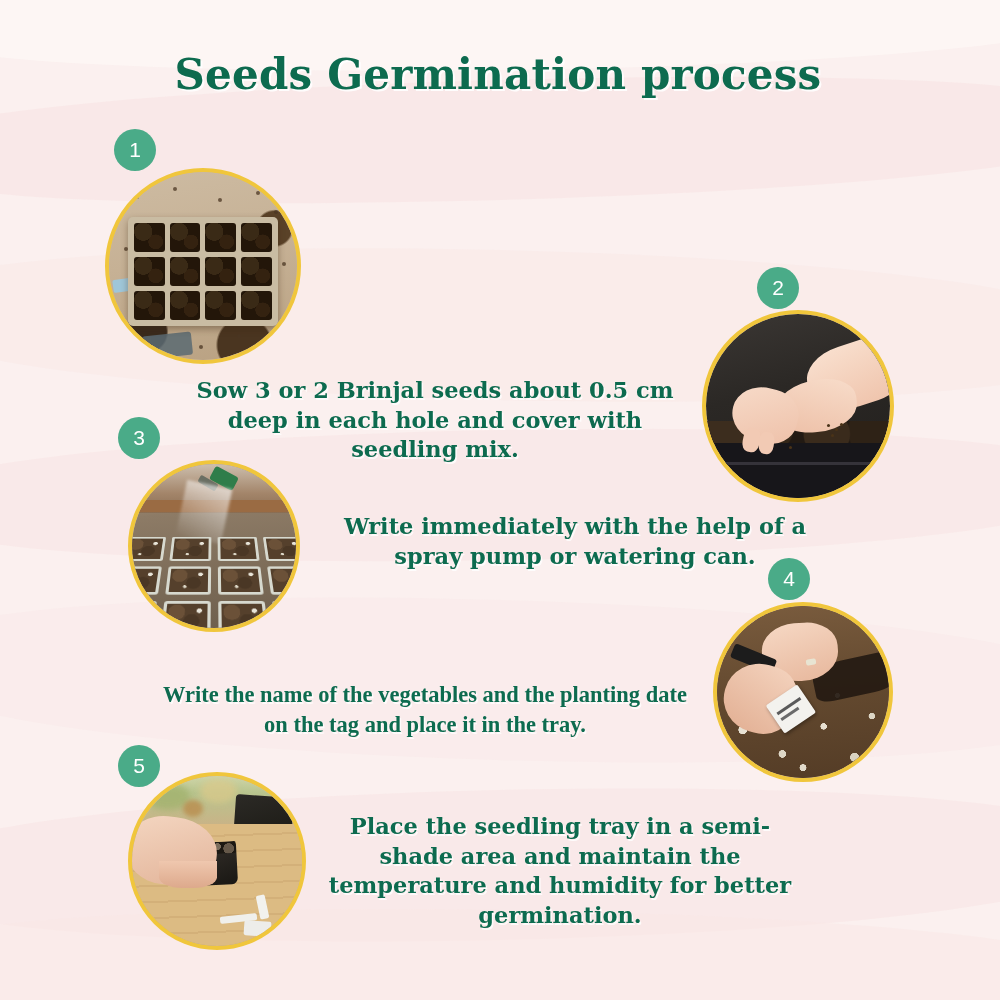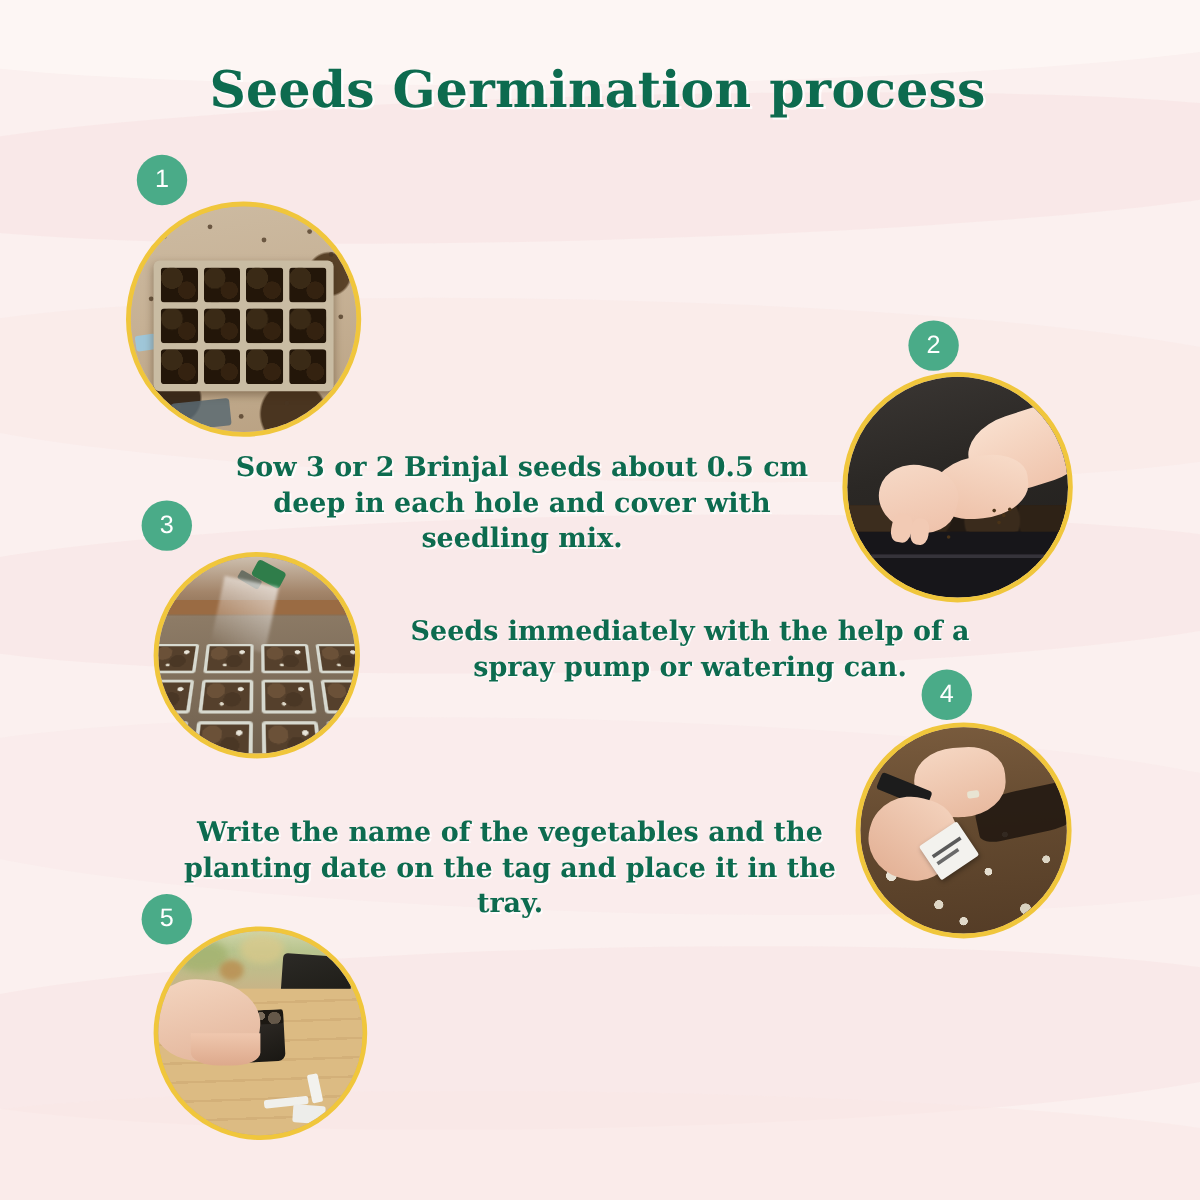--- a/index.html
+++ b/index.html
@@ -253,52 +253,53 @@
           <div class="p3cell"></div>
           <div class="p3cell"></div>
           <div class="p3cell"></div>
         <div class="p3cell"></div>
           <div class="p3cell"></div>
           <div class="p3cell"></div>
           <div class="p3cell"></div>
       </div>
     </div>
   </div>
-  <div class="steptext" style="left:310px;top:512px;width:530px;">Seeds immediately with the help of a spray pump or watering can.</div>
+  <div class="steptext" style="left:310px;top:512px;width:530px;">Write immediately with the help of a spray pump or watering can.</div>
 
   <div class="badge" style="left:768px;top:558px;">4</div>
   <div class="photo" style="left:713px;top:602px;width:180px;height:180px;">
     <div class="inner">
       <div class="p4bg"></div>
       <div class="p4dark"></div>
       <div class="p4hand p4h1"></div>
       <div class="p4marker"></div>
       <div class="p4hand p4h2"></div>
       <div class="p4ring"></div>
       <div class="p4tag">
         <div class="p4tagline"></div>
         <div class="p4tagline2"></div>
       </div>
     </div>
   </div>
-  <div class="steptext" style="left:150px;top:680px;width:550px;">Write the name of the vegetables and the planting date on the tag and place it in the tray.</div>
+  <div class="steptext" style="left:150px;top:680px;width:550px;font-family:Liberation Serif, serif;">Write the name of the vegetables and the planting date on the tag and place it in the tray.</div>
 
   <div class="badge" style="left:118px;top:745px;">5</div>
   <div class="photo" style="left:128px;top:772px;width:178px;height:178px;">
     <div class="inner">
       <div class="p5bg"></div>
       <div class="p5top"></div>
       <div class="p5blob1"></div>
       <div class="p5blob2"></div>
       <div class="p5blob3"></div>
       <div class="p5pot"></div>
       <div class="p5board"></div>
       <div class="p5cell"></div>
       <div class="p5seeds"></div>
       <div class="p5hand"></div>
       <div class="p5fingers"></div>
       <div class="p5tagA"></div>
       <div class="p5tagB"></div>
       <div class="p5tagC"></div>
     </div>
   </div>
+  <div class="steptext" style="left:315px;top:812px;width:490px;">Place the seedling tray in a semi-shade area and maintain the temperature and humidity for better germination.</div>
 
 </div>
 
 </body></html>

